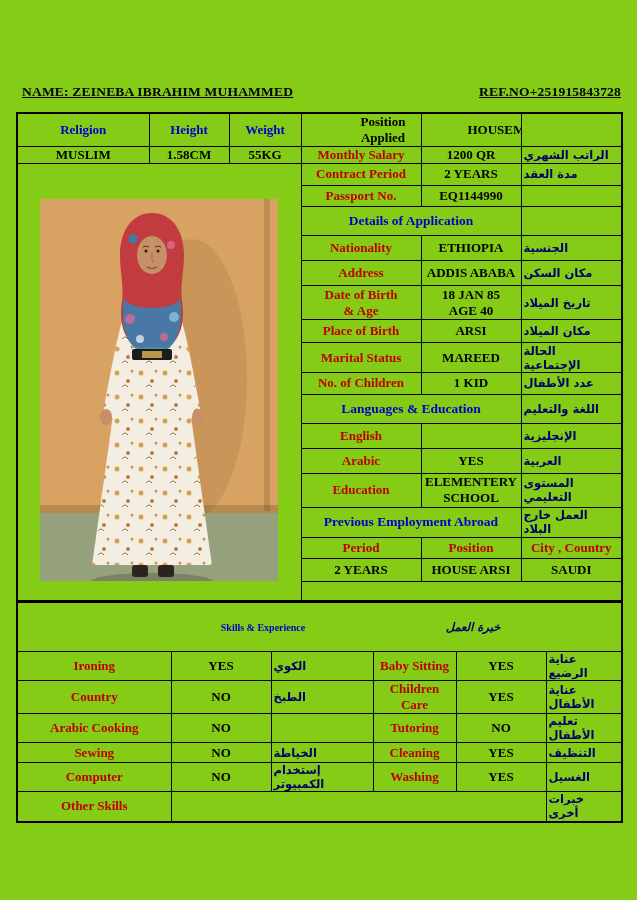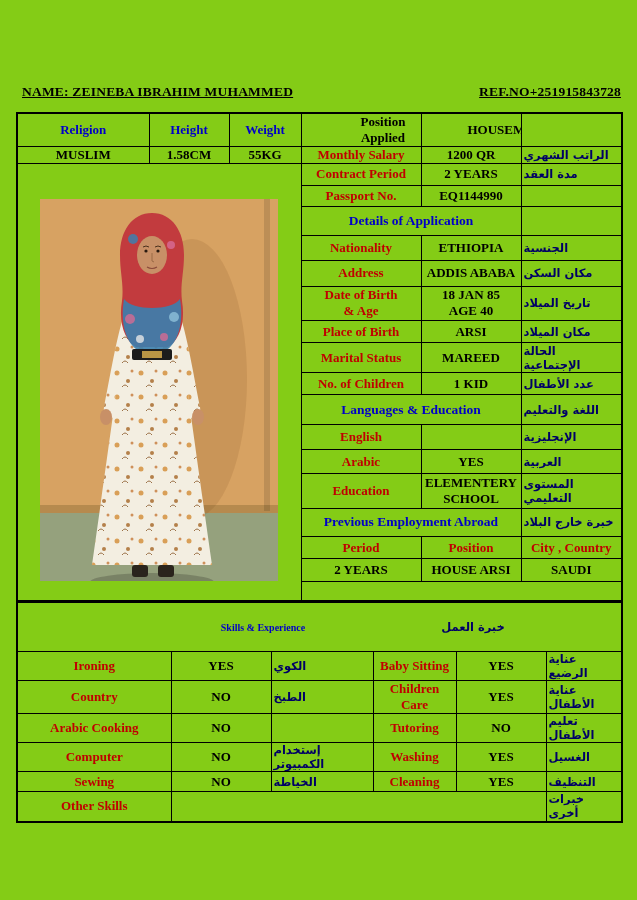--- a/index.html
+++ b/index.html
@@ -25,21 +25,21 @@
 
   .rh17{height:17px}.rh19{height:19px}.rh20{height:20px}.rh21{height:21px}.rh22{height:22px}
   .rh23{height:23px}.rh24{height:24px}.rh25{height:25px}.rh27{height:27px}.rh28{height:28px}
   .rh29{height:29px}.rh30{height:30px}.rh31{height:31px}
 
   .photo-cell{padding:3px;vertical-align:middle;}
   .photo{width:238px;height:398px;margin:0 auto;position:relative;overflow:hidden;}
 
   .sk-head td{position:relative;}
   .sk-head .en{position:absolute;left:150px;width:190px;top:50%;transform:translateY(-50%);text-align:center;font-size:10px;}
-  .sk-head .arh{position:absolute;left:390px;width:130px;top:50%;transform:translateY(-50%);text-align:center;padding:0;}
+  .sk-head .arh{position:absolute;left:390px;width:130px;top:50%;transform:translateY(-50%);text-align:center;padding:0;font-style:italic;}
 </style>
 </head>
 <body>
 
 <div class="page">
 
   <div class="doc-header">
     <span>NAME: ZEINEBA IBRAHIM MUHAMMED</span>
     <span>REF.NO+251915843728</span>
   </div>
@@ -195,21 +195,21 @@
       </tr>
       <tr class="rh27">
         <td class="red">Education</td>
         <td class="val">ELEMENTERY
 SCHOOL</td>
         <td class="arb">المستوى التعليمي</td>
       </tr>
 
       <tr class="rh28">
         <td class="blue hdr" colspan="2">Previous Employment Abroad</td>
-        <td class="arb">خبرة خارج البلاد</td>
+        <td class="arb">العمل خارج البلاد</td>
       </tr>
       <tr class="rh21">
         <td class="red">Period</td>
         <td class="red">Position</td>
         <td class="red">City ,  Country</td>
       </tr>
       <tr class="rh22">
         <td class="val">2 YEARS</td>
         <td class="val">HOUSE ARSI</td>
         <td class="val">SAUDI</td>
@@ -255,34 +255,34 @@
       </tr>
       <tr class="rh20">
         <td class="red">Arabic Cooking</td>
         <td class="val">NO</td>
         <td class="arb-c"></td>
         <td class="red">Tutoring</td>
         <td class="val">NO</td>
         <td class="arb">تعليم الأطفال</td>
       </tr>
       <tr class="rh20">
+        <td class="red">Sewing</td>
+        <td class="val">NO</td>
+        <td class="arb-c">الخياطة</td>
+        <td class="red">Cleaning</td>
+        <td class="val">YES</td>
+        <td class="arb">التنظيف</td>
+      </tr>
+      <tr class="rh20">
         <td class="red">Computer</td>
         <td class="val">NO</td>
         <td class="arb-c">إستخدام الكمبيوتر</td>
         <td class="red">Washing</td>
         <td class="val">YES</td>
         <td class="arb">الغسيل</td>
-      </tr>
-      <tr class="rh20">
-        <td class="red">Sewing</td>
-        <td class="val">NO</td>
-        <td class="arb-c">الخياطة</td>
-        <td class="red">Cleaning</td>
-        <td class="val">YES</td>
-        <td class="arb">التنظيف</td>
       </tr>
 
       <tr class="rh30">
         <td class="red">Other  Skills</td>
         <td colspan="4"></td>
         <td class="arb">خبرات أخرى</td>
       </tr>
     </tbody>
       </table>
 

